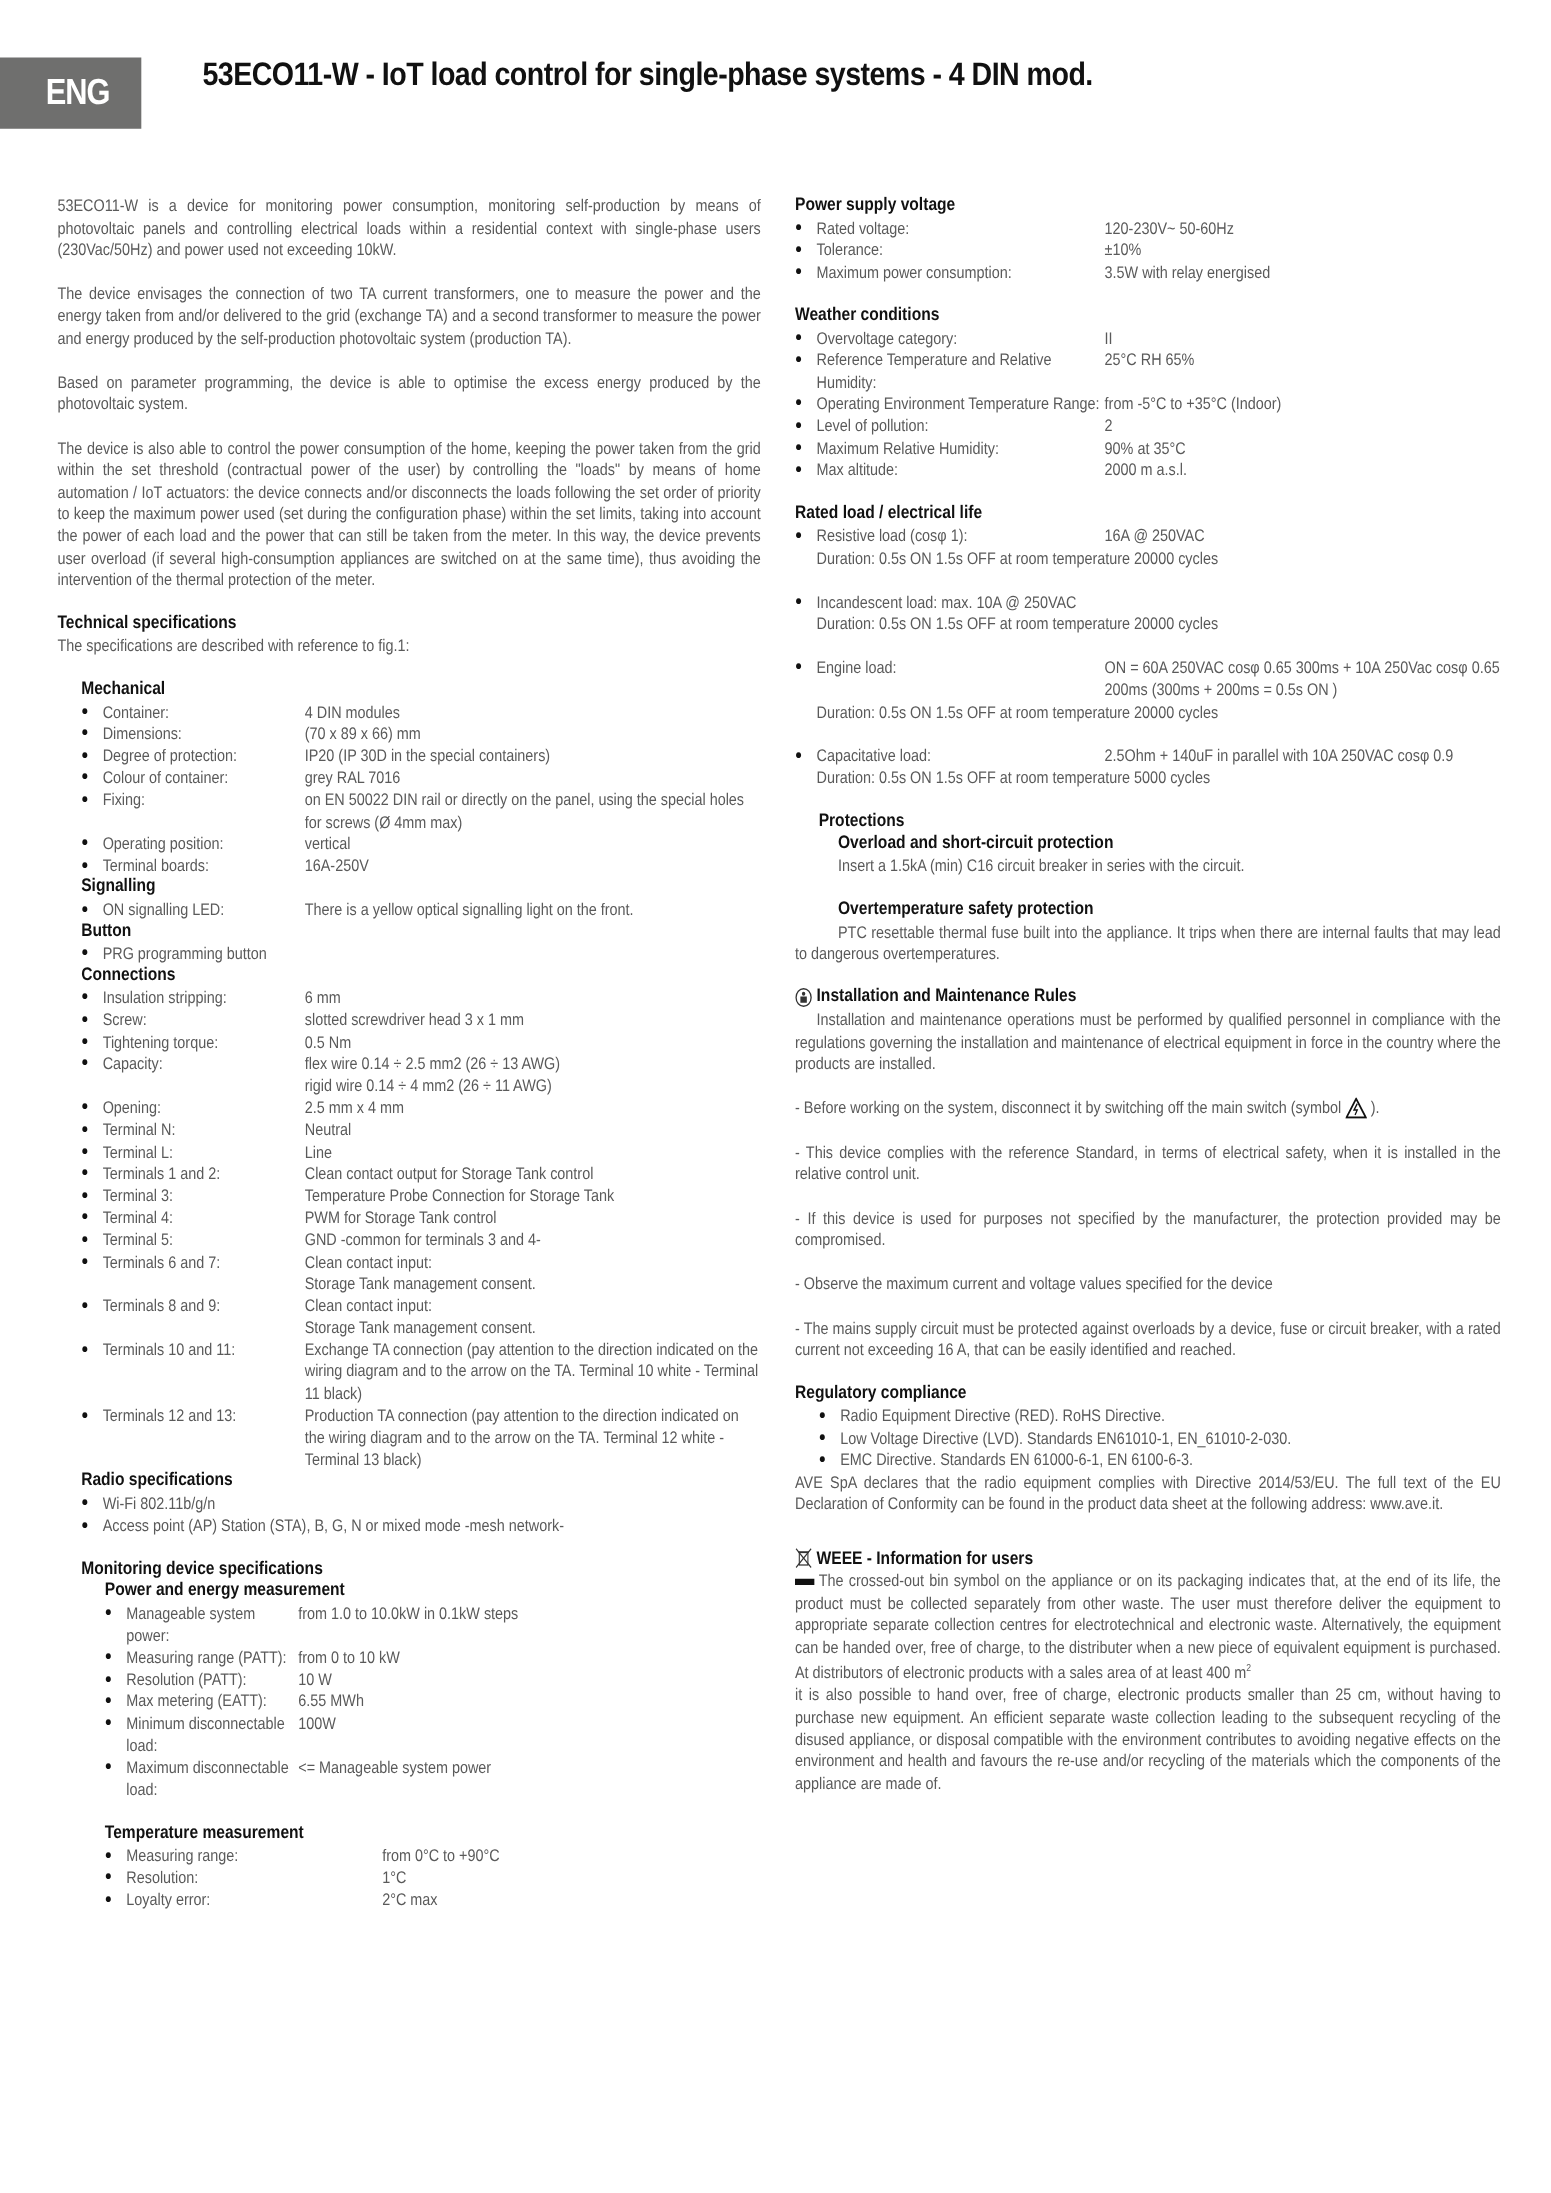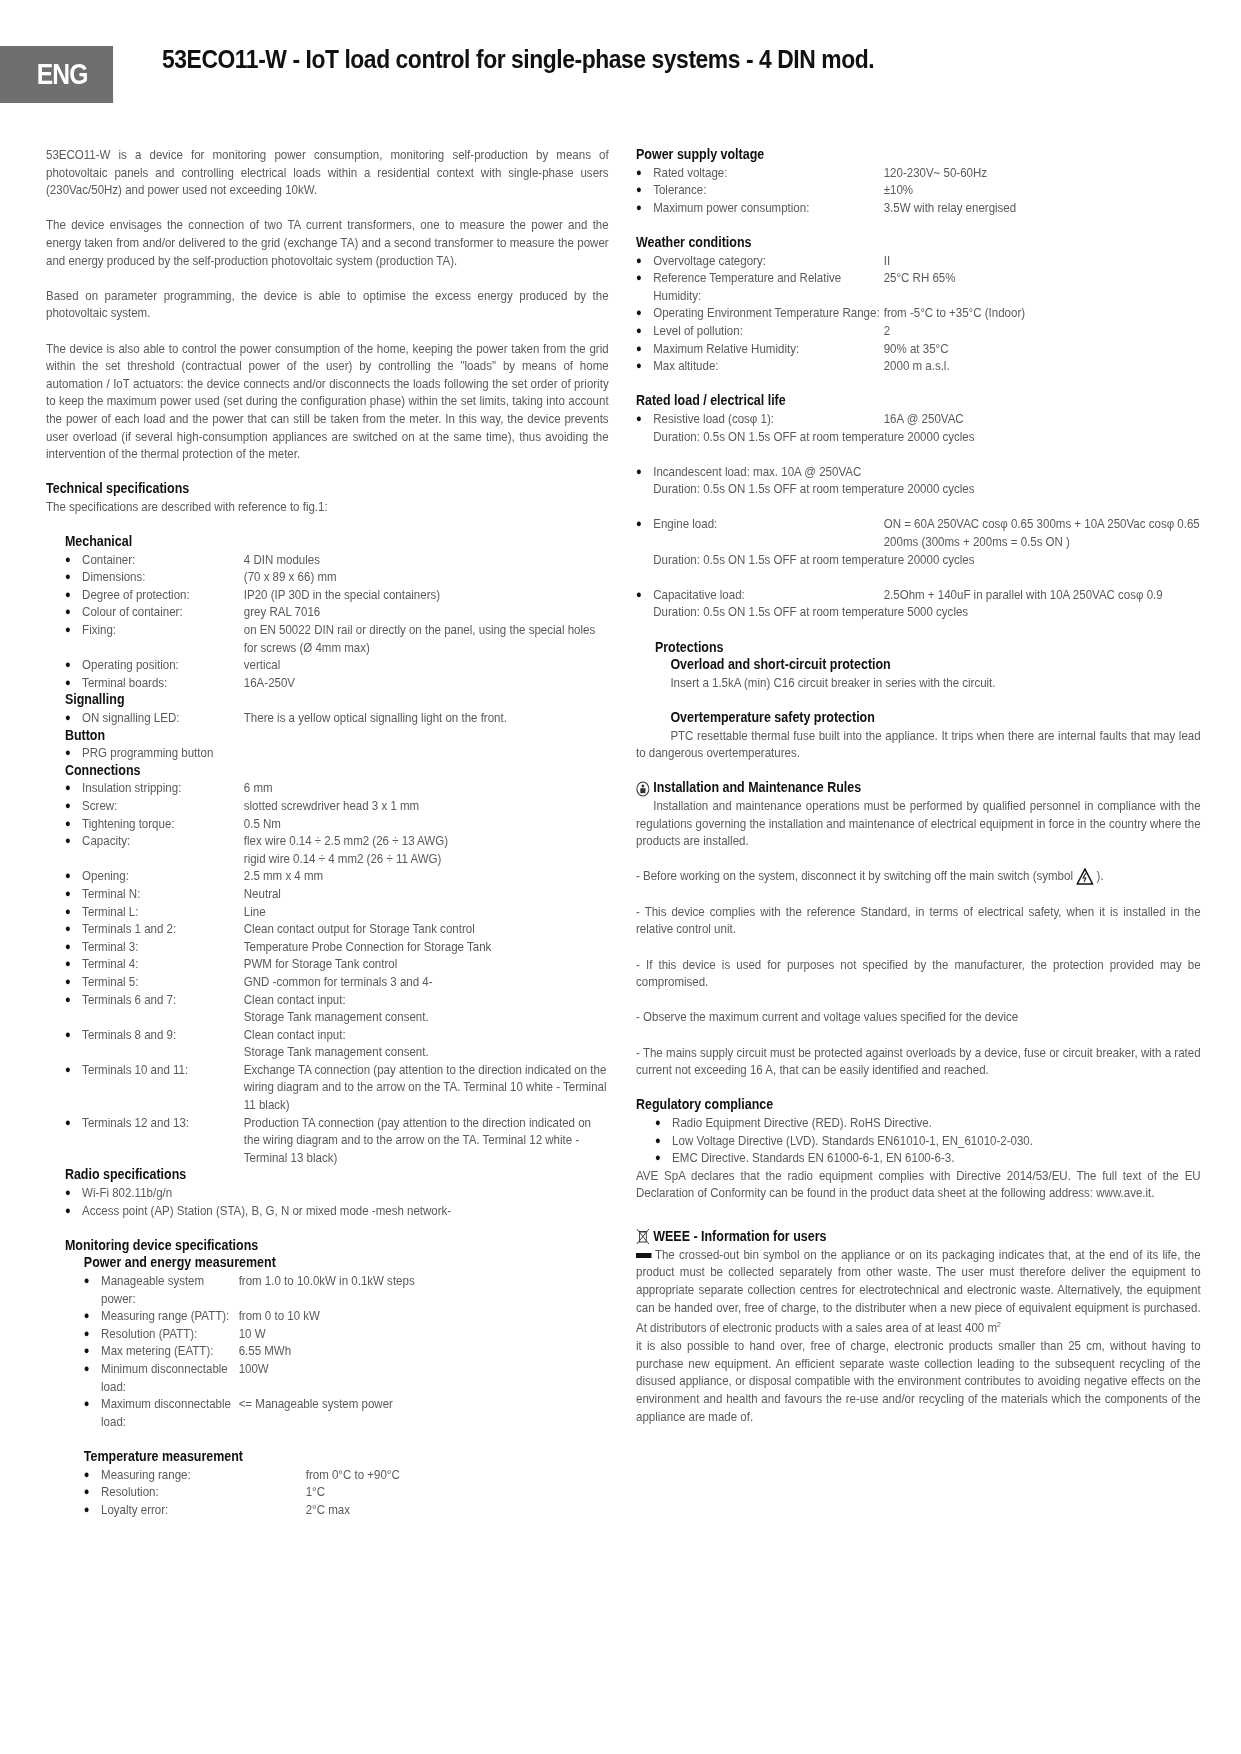--- a/index.html
+++ b/index.html
@@ -12,21 +12,21 @@
     background: #6f6f6e; color: #ffffff; font-weight: bold;
     font-size: 29px; letter-spacing: -1px;
     display: flex; align-items: center; justify-content: flex-end; padding-right: 30px; box-sizing: border-box;
     transform: scaleX(0.85); transform-origin: left center;
   }
   .title {
     position: absolute; left: 162px; top: 44px; font-size: 26px; font-weight: bold; color: #111;
     letter-spacing: -0.5px; white-space: nowrap;
     transform: scaleX(0.88); transform-origin: left top;
   }
-  .col { position: absolute; top: 146px; font-size: 13.4px; line-height: 17.6px; }
+  .col { position: absolute; top: 156px; font-size: 13.4px; line-height: 17.6px; }
   .col-left { left: 46px; width: 564px; }
   .col-right { left: 636px; width: 566px; }
   .cond { transform: scaleX(0.86); transform-origin: left top; width: 116%; }
   p { margin: 0; text-align: justify; }
   .gap { height: 17.6px; }
   h3 { margin: 0; font-size: 14.5px; font-weight: bold; color: #111; line-height: 17.6px; }
   .indent1 { padding-left: 22px; }
   ul { list-style: none; margin: 0; padding: 0; }
   li { display: flex; position: relative; }
   li .bullet { width: 20px; flex: none; color: #111; font-size: 11px; }

